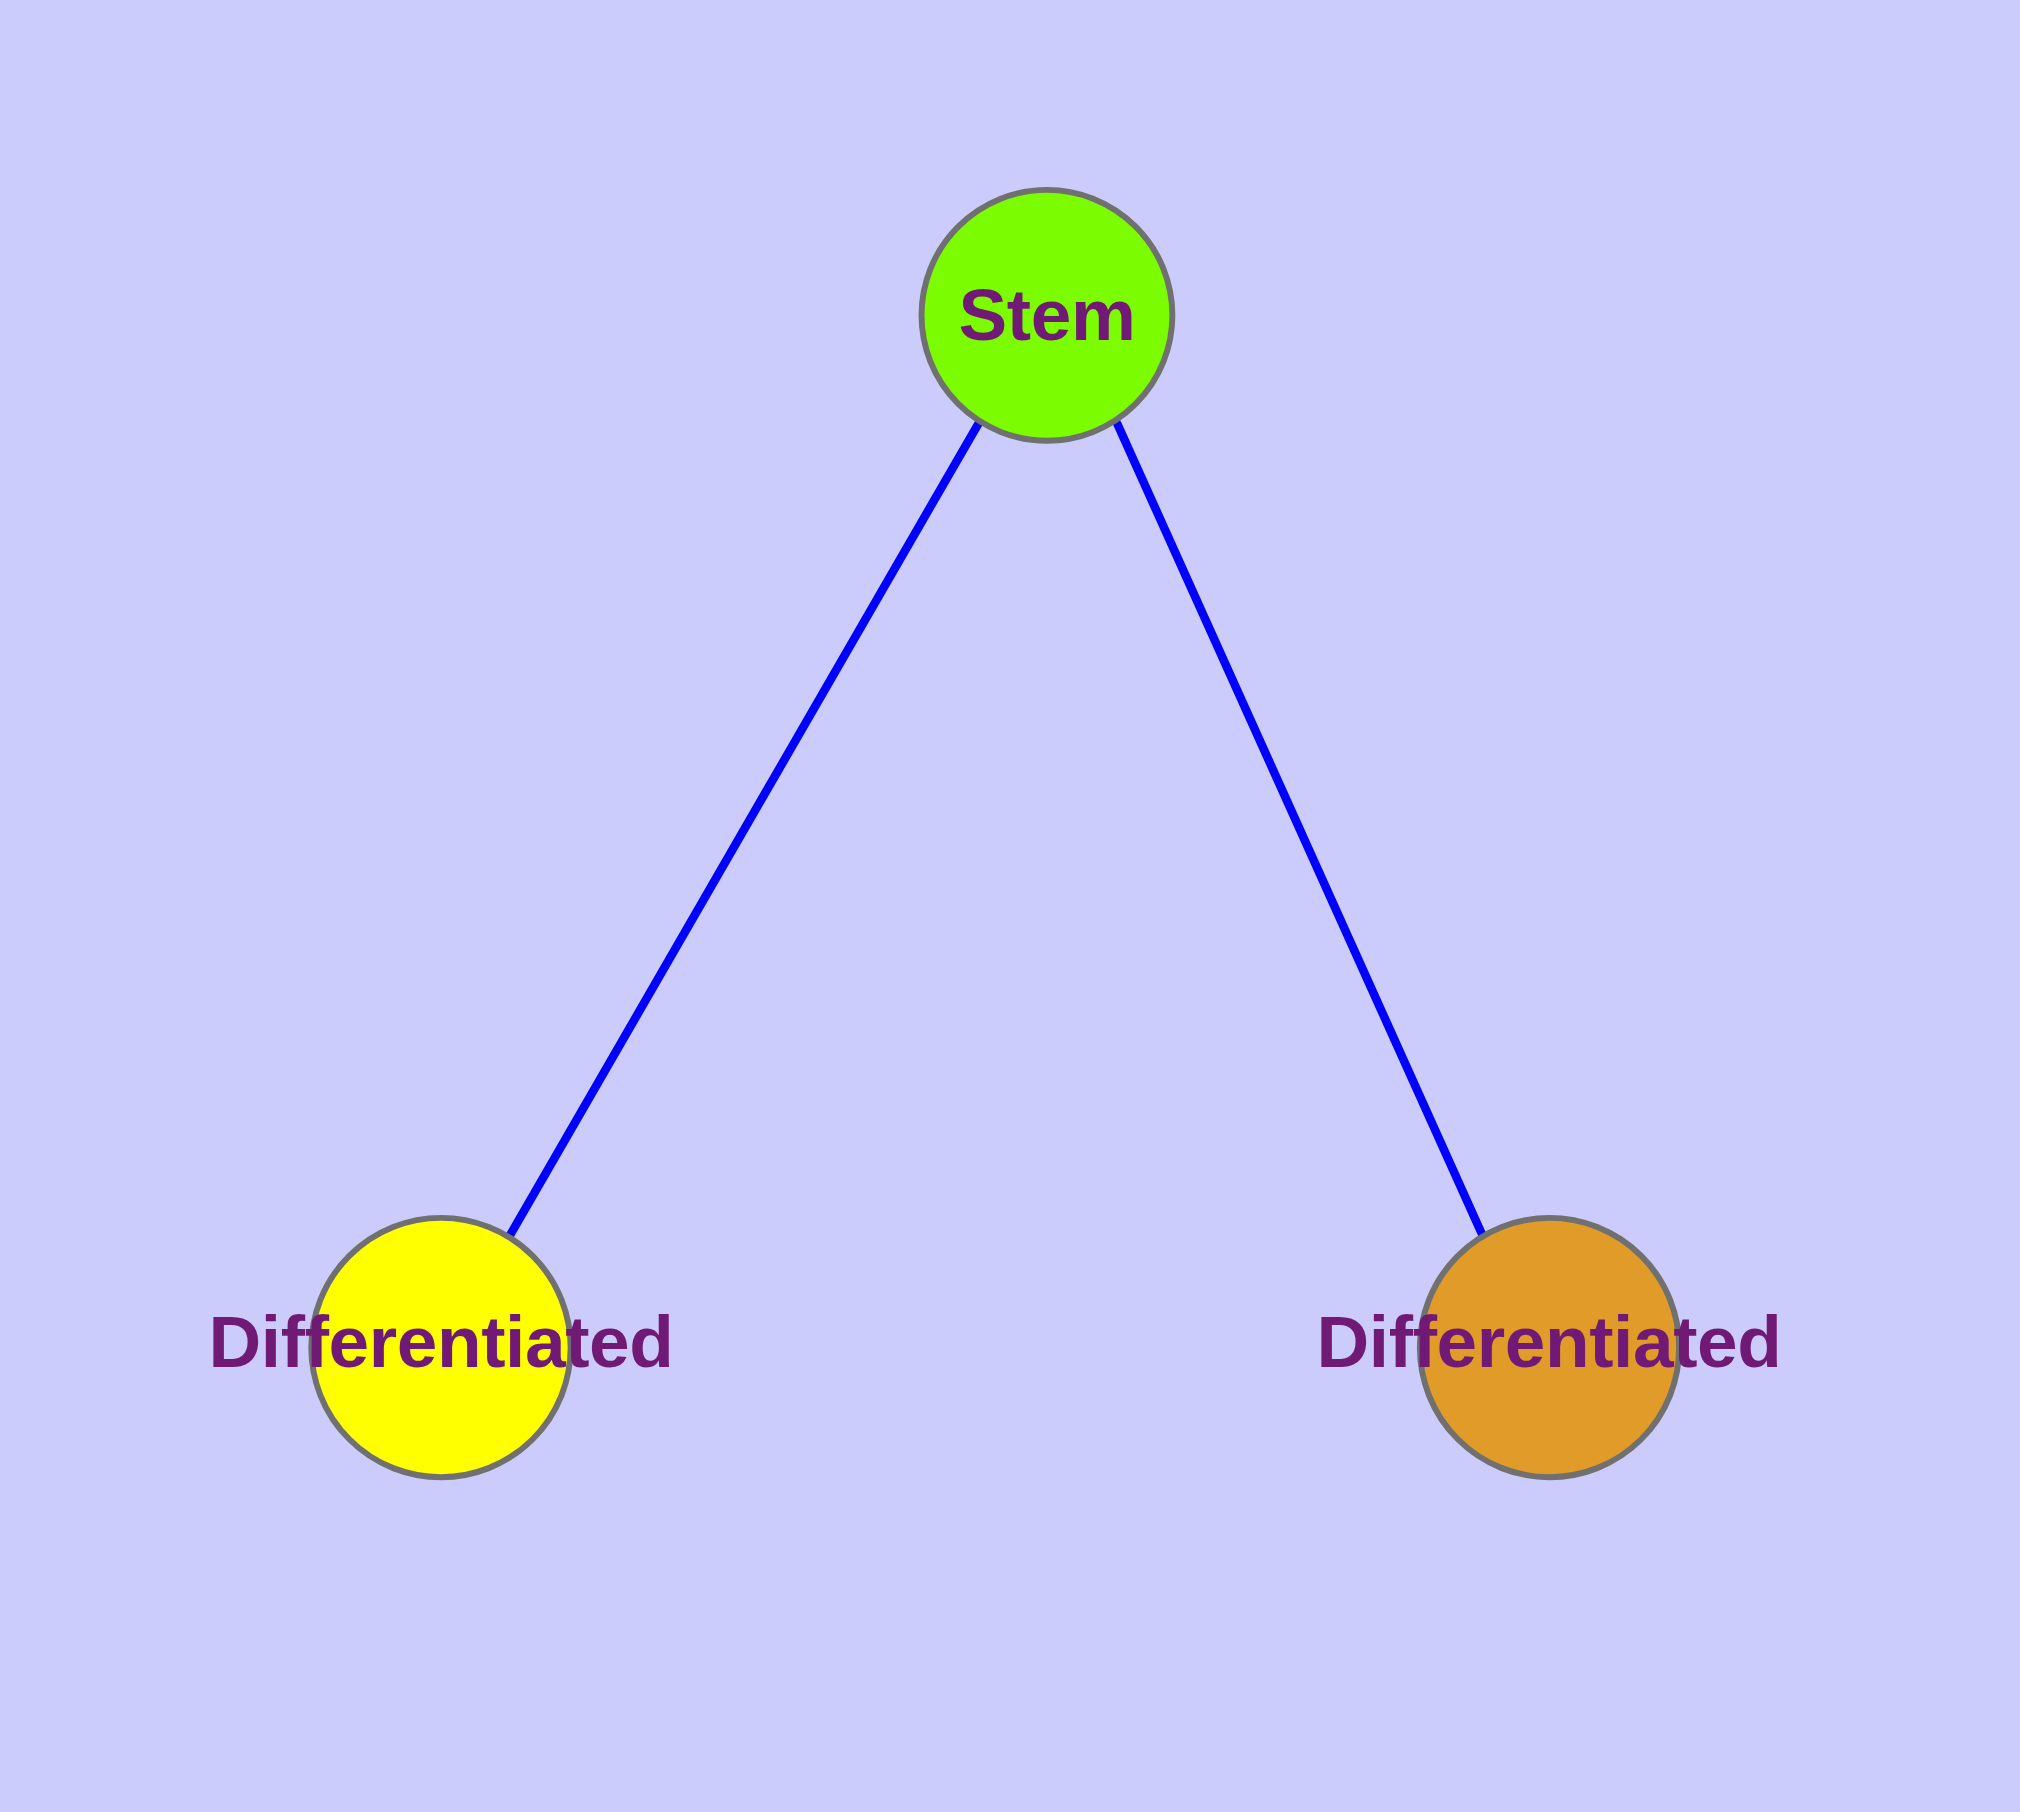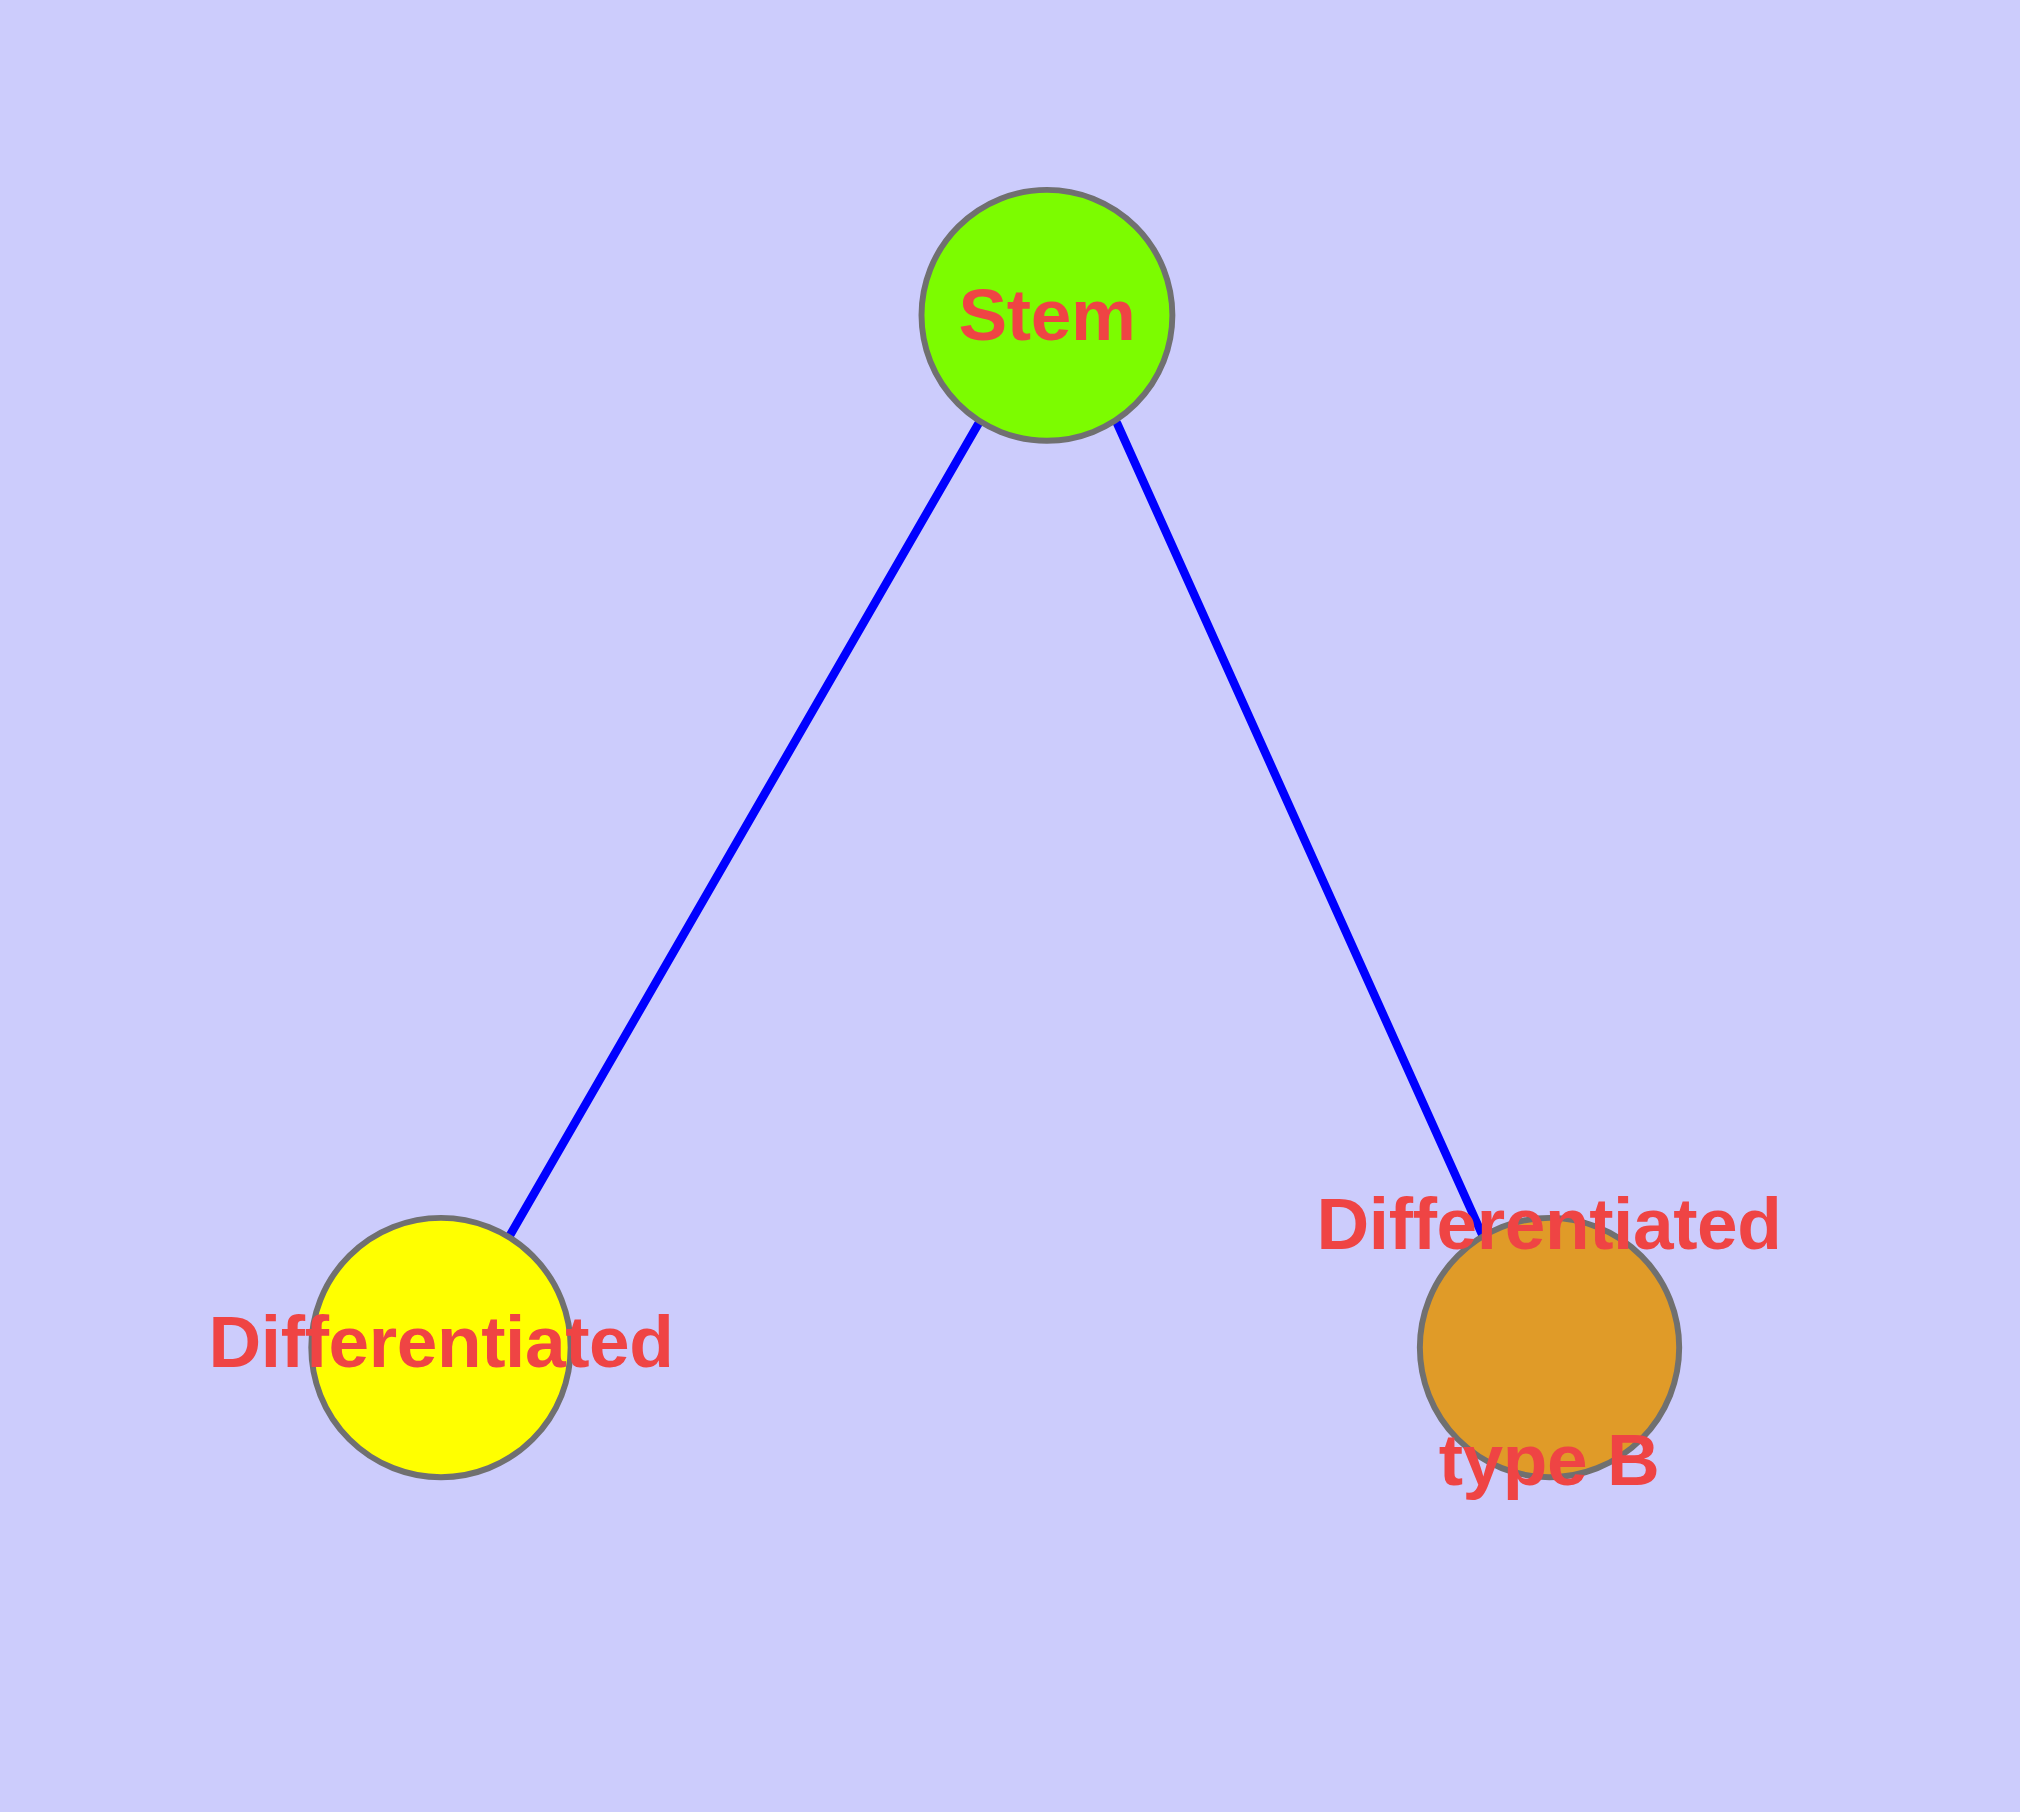--- a/index.html
+++ b/index.html
@@ -29,21 +29,21 @@
     width: 2021px;
     height: 1812px;
   }
   .node-label {
     position: absolute;
     text-align: center;
     font-family: "Liberation Sans", sans-serif;
     font-weight: bold;
     font-size: 73px;
     line-height: 1.08;
-    color: #ef4444;
+    color: #701a75;
     white-space: pre;
     transform: translate(-50%, -50%);
     pointer-events: none;
     letter-spacing: -0.4px;
   }
 </style>
 </head>
 <body>
 
 <div id="canvas">
@@ -63,17 +63,16 @@
   </svg>
 
   <div class="node-label" style="left:1047px; top:315px;">Stem</div>
 
   <div class="node-label" style="left:441px; top:1342px;">
     <div>Differentiated</div>
   </div>
 
   <div class="node-label" style="left:1549px; top:1342px;">
     <div>Differentiated</div>
-    <div>type B</div>
   </div>
 
 </div>
 
 
 </body></html>

